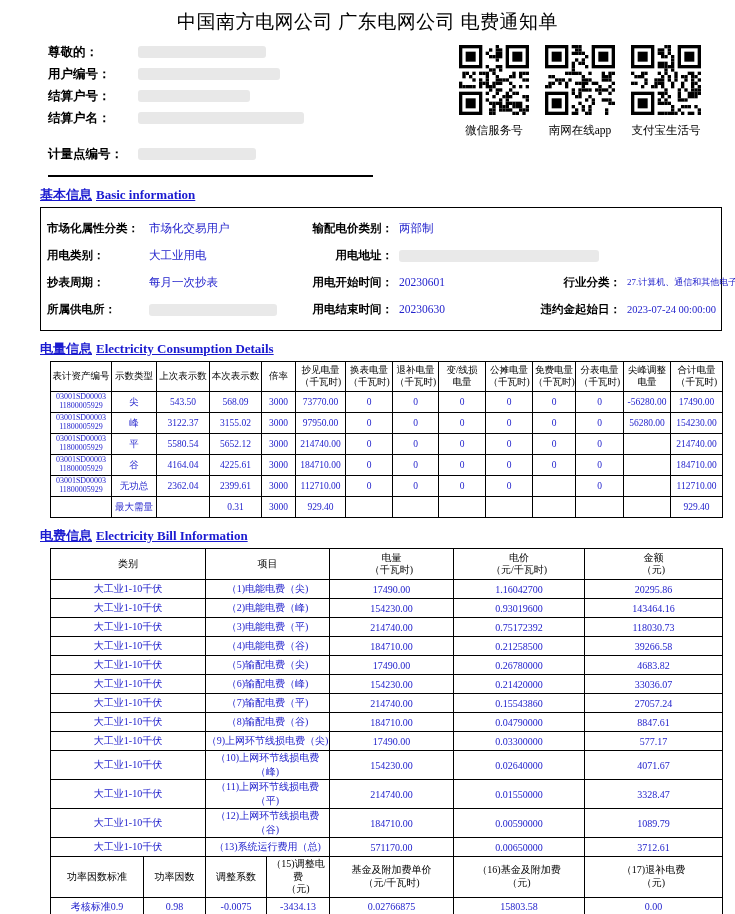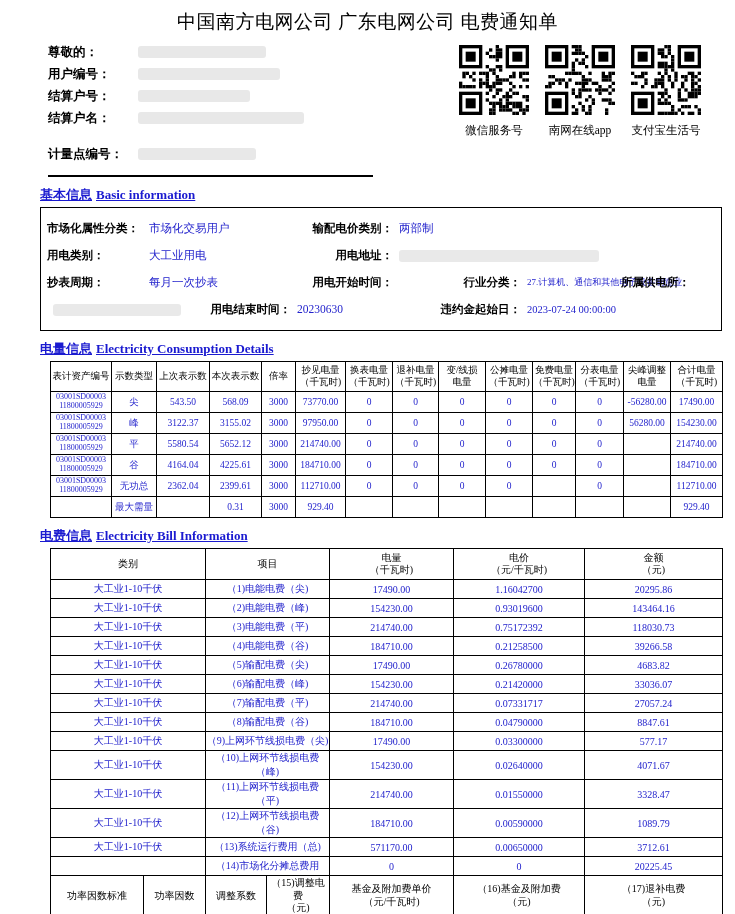--- a/index.html
+++ b/index.html
@@ -488,20 +488,21 @@
     <div class="bi-cell bi-label">用电类别：</div>
     <div class="bi-cell bi-value">大工业用电</div>
     <div class="bi-cell bi-label r">用电地址：</div>
     <div class="bi-cell bi-value"><span class="bi-redact" style="width:200px"></span></div>
     <div class="bi-cell"></div>
     <div class="bi-cell"></div>
 
     <div class="bi-cell bi-label">抄表周期：</div>
     <div class="bi-cell bi-value">每月一次抄表</div>
     <div class="bi-cell bi-label r">用电开始时间：</div>
+    <div class="bi-cell bi-value">20230601</div>
     <div class="bi-cell bi-label r">行业分类：</div>
     <div class="bi-cell bi-value small">27.计算机、通信和其他电子设备制造业</div>
 
     <div class="bi-cell bi-label">所属供电所：</div>
     <div class="bi-cell bi-value"><span class="bi-redact" style="width:128px"></span></div>
     <div class="bi-cell bi-label r">用电结束时间：</div>
     <div class="bi-cell bi-value">20230630</div>
     <div class="bi-cell bi-label r">违约金起始日：</div>
     <div class="bi-cell bi-value med">2023-07-24 00:00:00</div>
   </div>
@@ -722,21 +723,21 @@
         <td>大工业1-10千伏</td>
         <td>（6)输配电费（峰)</td>
         <td>154230.00</td>
         <td>0.21420000</td>
         <td>33036.07</td>
       </tr>
       <tr>
         <td>大工业1-10千伏</td>
         <td>（7)输配电费（平)</td>
         <td>214740.00</td>
-        <td>0.07331717</td>
+        <td>0.15543860</td>
         <td>27057.24</td>
       </tr>
       <tr>
         <td>大工业1-10千伏</td>
         <td>（8)输配电费（谷)</td>
         <td>184710.00</td>
         <td>0.04790000</td>
         <td>8847.61</td>
       </tr>
       <tr>
@@ -766,27 +767,20 @@
         <td>184710.00</td>
         <td>0.00590000</td>
         <td>1089.79</td>
       </tr>
       <tr>
         <td>大工业1-10千伏</td>
         <td>（13)系统运行费用（总)</td>
         <td>571170.00</td>
         <td>0.00650000</td>
         <td>3712.61</td>
-      </tr>
-      <tr>
-        <td></td>
-        <td>（14)市场化分摊总费用</td>
-        <td>0</td>
-        <td>0</td>
-        <td>20225.45</td>
       </tr>
     </tbody>
 </table>
 <table id="bill-pf" class="bill-table">
   <colgroup>
     <col style="width:93px">
       <col style="width:62px">
       <col style="width:61px">
       <col style="width:63px">
       <col style="width:124px">

